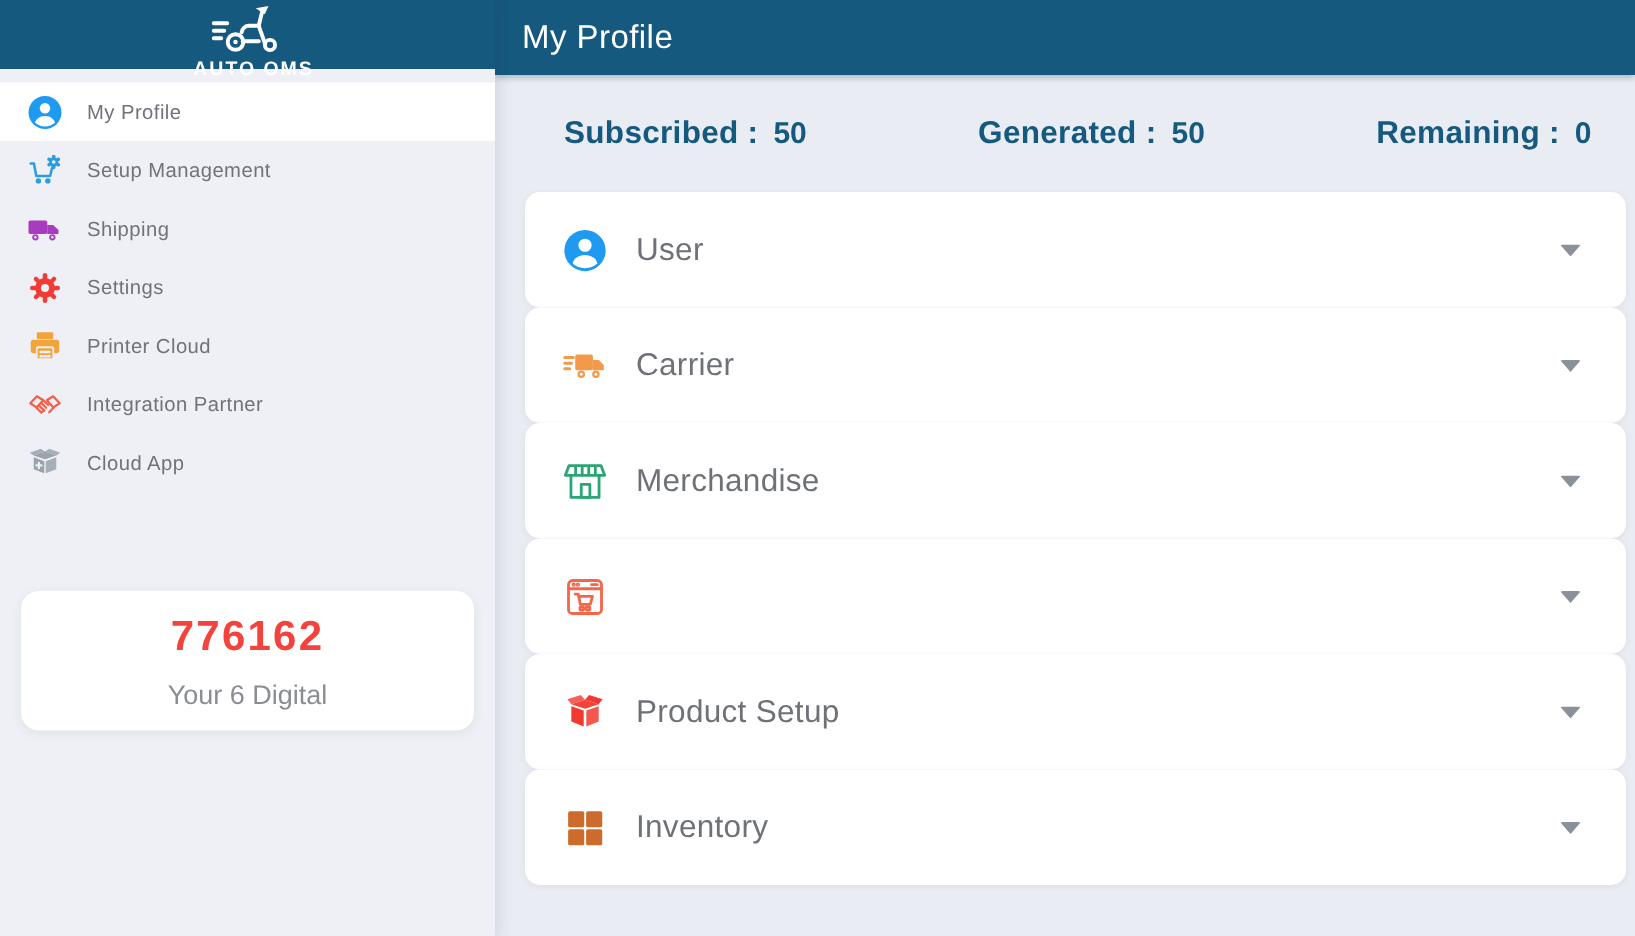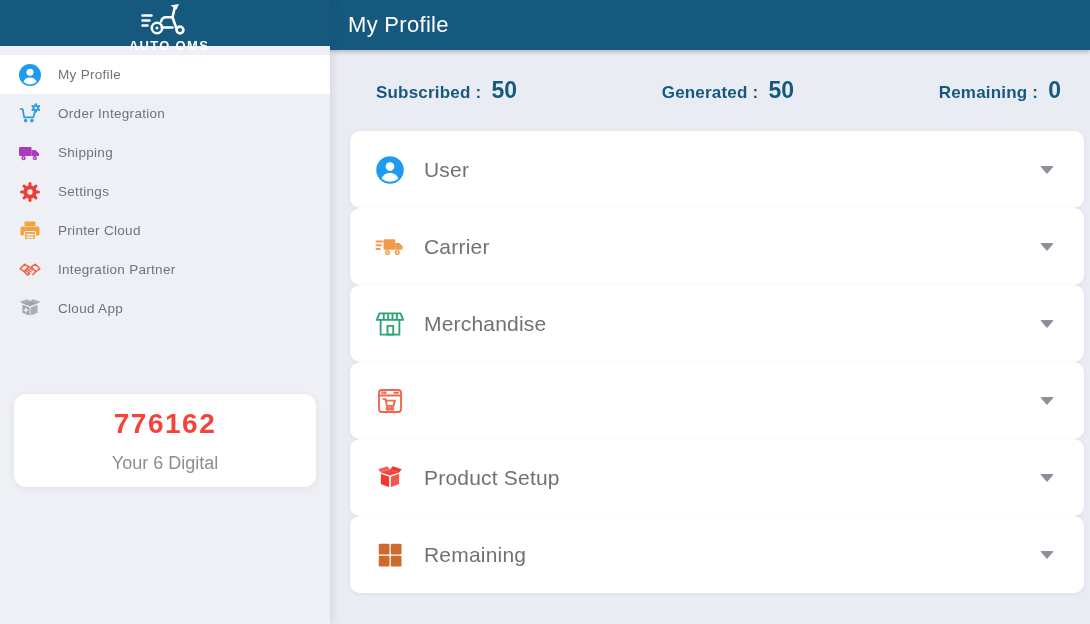--- a/index.html
+++ b/index.html
@@ -25,22 +25,22 @@
   .digital-code{color:#F4433C;font-size:28px;font-weight:800;letter-spacing:1.5px;line-height:1.1;}
   .digital-caption{color:#8A8D92;font-size:18px;margin-top:13px;}
   
   .main{flex:1;display:flex;flex-direction:column;min-width:0;background:#E9ECF2;}
   .main-header{height:50px;background:#15597F;display:flex;align-items:center;
     padding:0 18px;box-shadow:0 2px 4px rgba(10,40,60,.25);}
   .main-header h1{color:#fff;font-size:22px;font-weight:500;margin:0;letter-spacing:.3px;}
   .stats{display:flex;justify-content:space-between;align-items:baseline;
     padding:27px 29px 0 46px;color:#15597F;}
   .stat{display:flex;align-items:baseline;gap:10px;}
-  .stat-label{font-size:17px;font-weight:600;letter-spacing:.2px;}
-  .stat-value{font-size:23px;font-weight:700;}
+  .stat-label{font-size:21px;font-weight:600;letter-spacing:.2px;}
+  .stat-value{font-size:20px;font-weight:700;}
   .sections{padding:27px 6px 0 20px;}
   .section-card{height:77px;background:#fff;border-radius:10px;display:flex;align-items:center;
     padding:0 30px 0 25px;box-shadow:0 1px 5px rgba(30,40,60,.06);cursor:pointer;}
   .sec-icon{width:30px;height:30px;flex:0 0 30px;display:flex;}
   .sec-icon svg{width:100%;height:100%;}
   .sec-label{margin-left:19px;font-size:21px;color:#6E7277;letter-spacing:.2px;}
   .chevron{margin-left:auto;width:0;height:0;
     border-left:7px solid transparent;border-right:7px solid transparent;
     border-top:8px solid #8A9199;border-radius:2px;}
 </style>
@@ -88,21 +88,21 @@
               <circle cx="13.9" cy="18.6" r="1.8" fill="#2D9CDB"></circle>
               <g fill="#2D9CDB">
                 <rect x="16.6" y="1.2" width="2.4" height="9.6" rx="1.2"></rect>
                 <rect x="16.6" y="1.2" width="2.4" height="9.6" rx="1.2" transform="rotate(60 17.8 6)"></rect>
                 <rect x="16.6" y="1.2" width="2.4" height="9.6" rx="1.2" transform="rotate(120 17.8 6)"></rect>
                 <circle cx="17.8" cy="6" r="3"></circle>
               </g>
               <circle cx="17.8" cy="6" r="1.2" fill="#EEF0F5"></circle>
             </svg>
           </span>
-    <span class="mi-label">Order Integration</span>
+    <span class="mi-label">Setup Management</span>
   </div>
 
   <div class="menu-item">
     <span class="mi-icon">
             <svg viewBox="0 0 24 24" fill="#A93BBF">
               <rect x="1" y="6" width="12.5" height="9" rx="1.2"></rect>
               <path d="M13.5 9h3.9l3.6 3.4V15h-7.5z"></path>
               <circle cx="5.6" cy="17.2" r="2.1"></circle>
               <circle cx="16.9" cy="17.2" r="2.1"></circle>
               <circle cx="5.6" cy="17.2" r=".8" fill="#EEF0F5"></circle>
@@ -278,18 +278,18 @@
 
   <div class="section-card">
     <span class="sec-icon">
             <svg viewBox="0 0 24 24" fill="#CC6B2C">
               <rect x="3" y="3" width="8.6" height="8.6" rx="1"></rect>
               <rect x="12.6" y="3" width="8.6" height="8.6" rx="1"></rect>
               <rect x="3" y="12.6" width="8.6" height="8.6" rx="1"></rect>
               <rect x="12.6" y="12.6" width="8.6" height="8.6" rx="1"></rect>
             </svg>
           </span>
-    <span class="sec-label">Remaining</span>
+    <span class="sec-label">Inventory</span>
     <span class="chevron"></span>
   </div>
 </div>
   </main>
 </div>
 
 </body></html>

